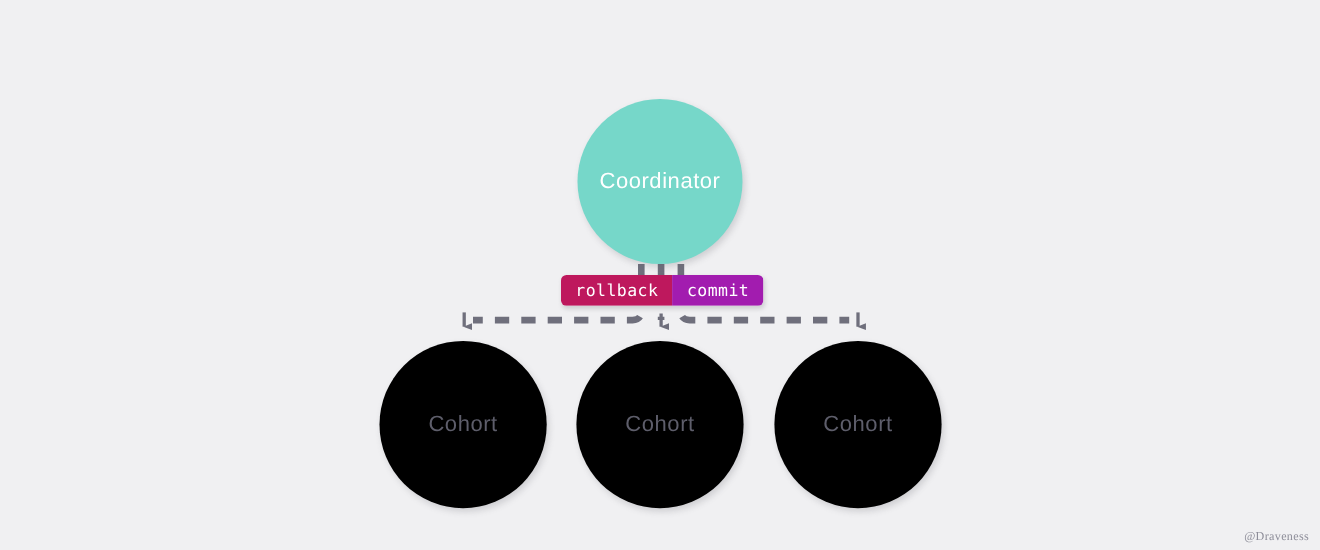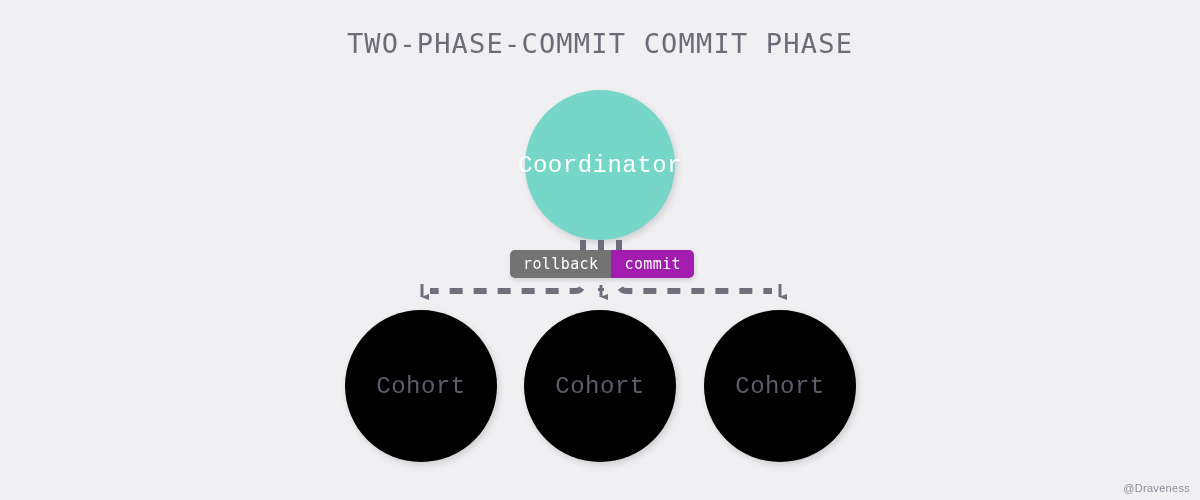--- a/index.html
+++ b/index.html
@@ -39,22 +39,22 @@
   }
   .node {
     position: absolute;
     border-radius: 50%;
     display: flex;
     align-items: center;
     justify-content: center;
     box-shadow: 2px 3px 6px rgba(90,90,100,0.22);
   }
   .node-label {
-    font-family: Liberation Mono, monospace;
-    font-size: 24px;
+    font-family: Liberation Sans, sans-serif;
+    font-size: 20px;
     letter-spacing: 0.5px;
     white-space: pre;
   }
   #node-coordinator {
     left: 525px;
     top: 90px;
     width: 150px;
     height: 150px;
     background: #76d7c9;
   }
@@ -88,40 +88,39 @@
     display: flex;
     align-items: center;
     justify-content: center;
     font-family: "DejaVu Sans Mono", "Liberation Mono", monospace;
     font-size: 15px;
     color: #ffffff;
     letter-spacing: 0.4px;
     white-space: pre;
     padding: 0 13px;
   }
-  #badge-rollback { background: #737373; }
+  #badge-rollback { background: #be185d; }
   #badge-commit   { background: #a21caf; }
 
   .watermark {
     position: absolute;
     right: 10px;
     bottom: 6px;
-    font-family: Liberation Sans, sans-serif;
+    font-family: Liberation Serif, serif;
     font-size: 11px;
     color: #8d8d99;
     letter-spacing: 0.3px;
     white-space: pre;
   }
 </style>
 </head>
 <body>
 
 <div id="stage">
 
-  <div class="title">TWO-PHASE-COMMIT COMMIT PHASE</div>
 
   <svg id="diagram-svg" viewBox="0 0 1200 500">
     <defs>
       <marker id="arrowhead" markerWidth="7" markerHeight="8" refX="3.5" refY="7.2" orient="auto" markerUnits="userSpaceOnUse">
         <path d="M0.4,0 L6.6,0 L3.5,8 Z" fill="#6f6f7c"></path>
       </marker>
       <filter id="softshadow" x="-40%" y="-40%" width="180%" height="180%">
         <feDropShadow dx="2" dy="3" stdDeviation="3" flood-color="#5a5a64" flood-opacity="0.20"></feDropShadow>
       </filter>
     </defs>

